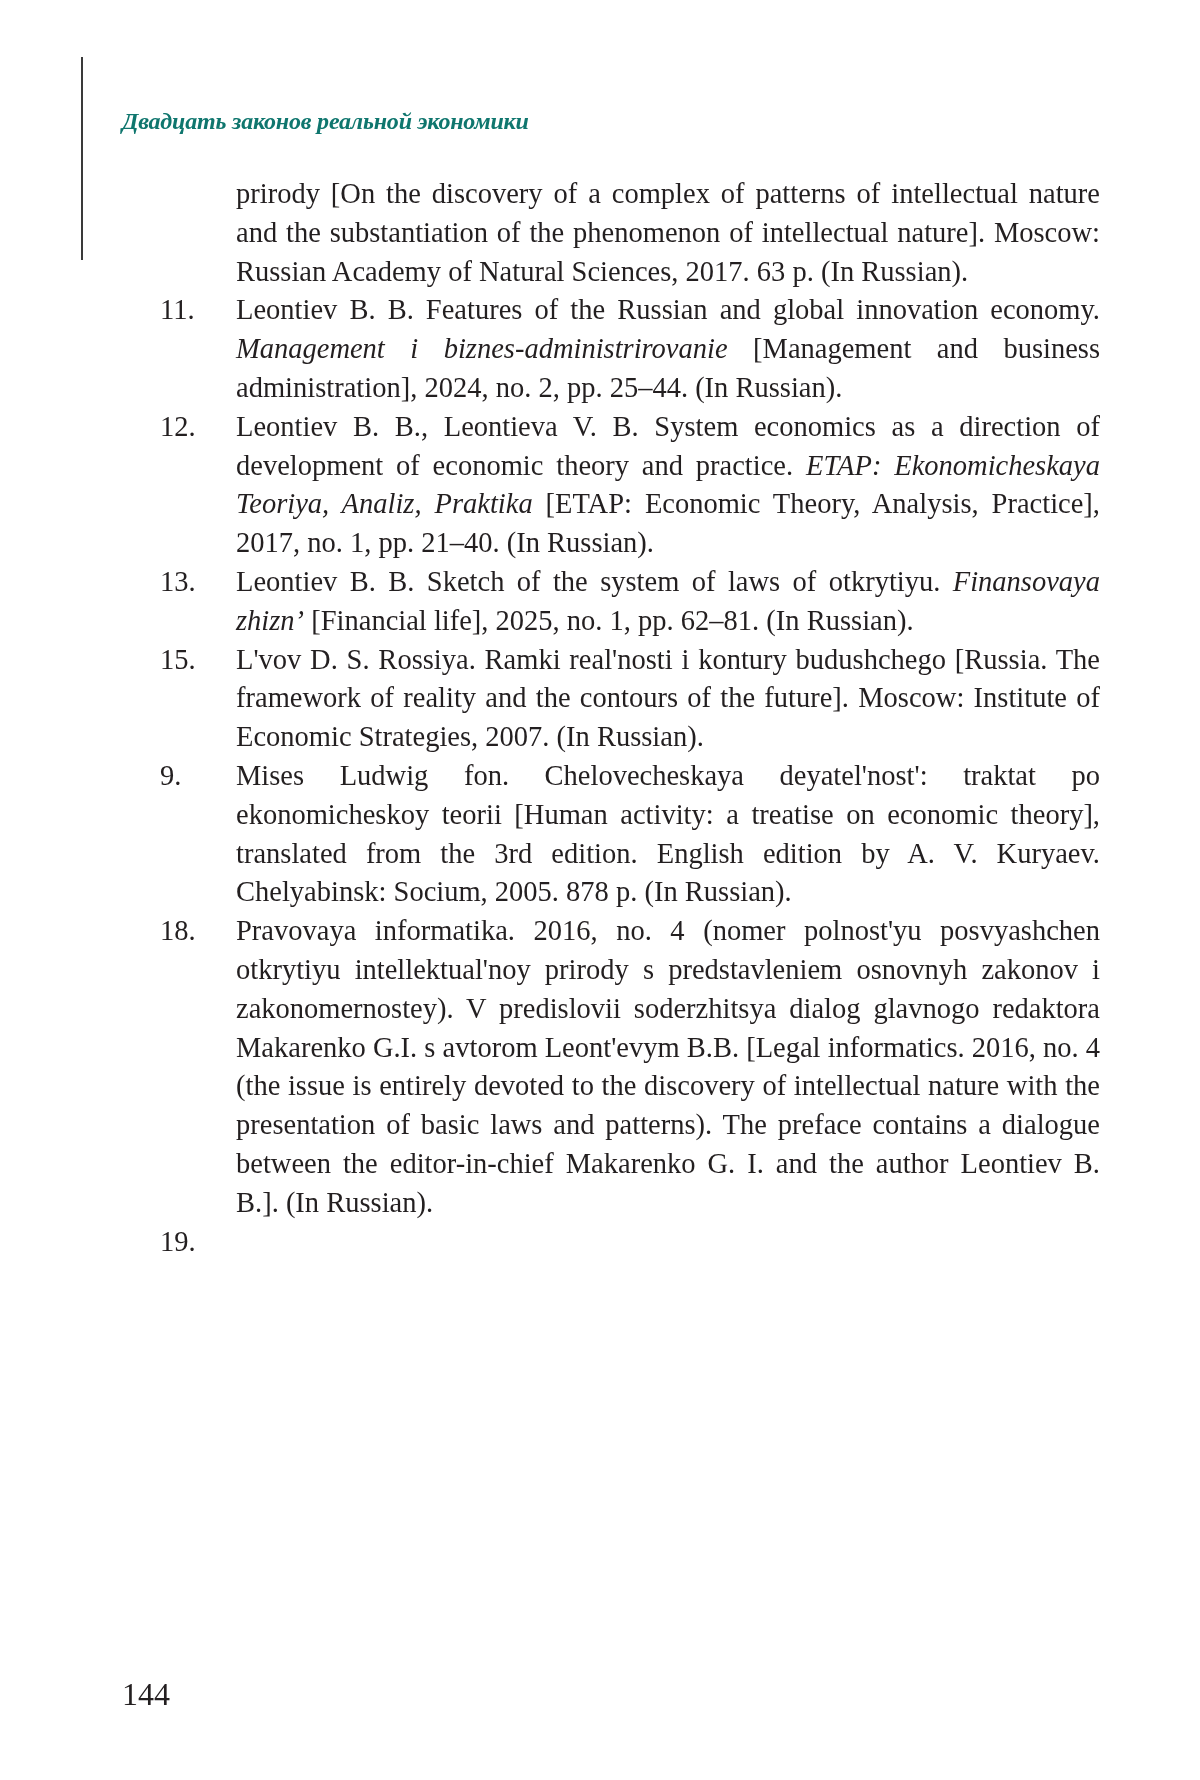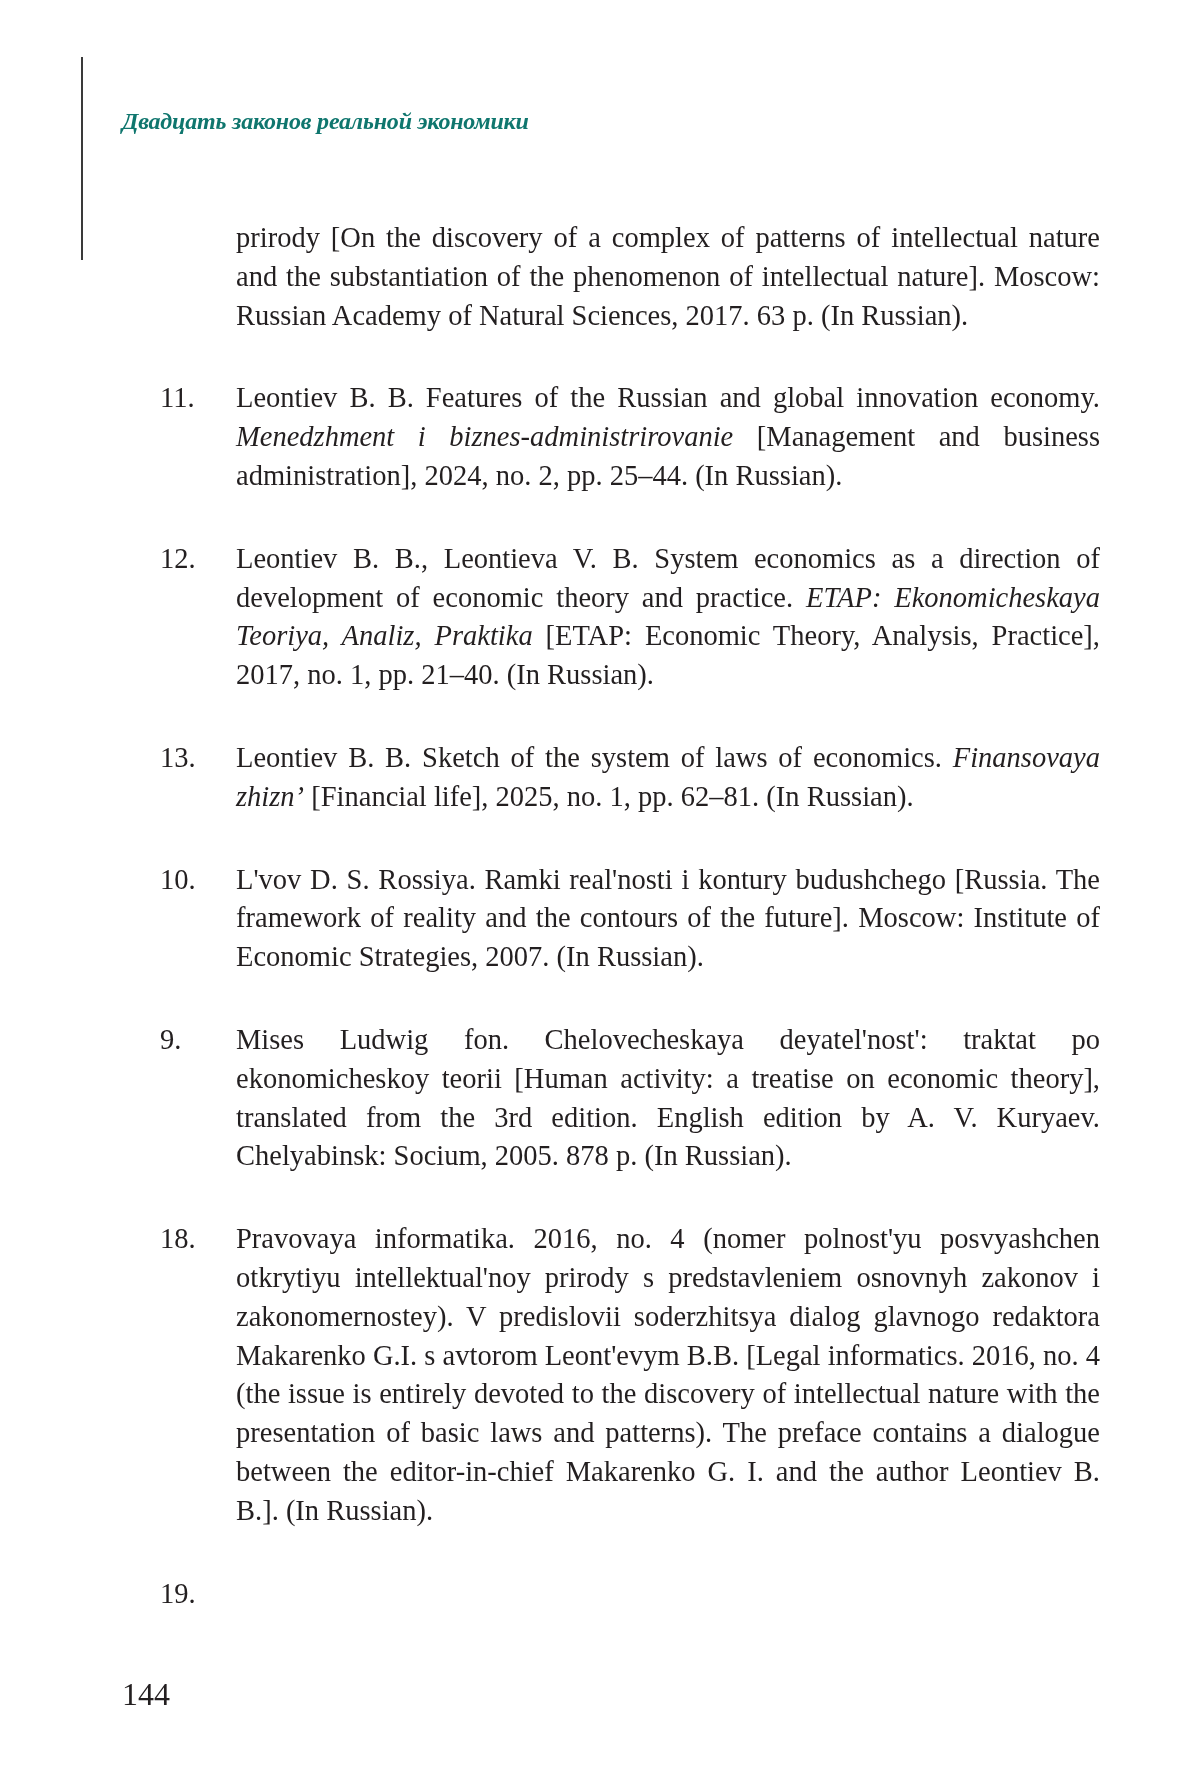--- a/index.html
+++ b/index.html
@@ -43,21 +43,20 @@
       padding: 0;
       list-style: none;
       font-size: 28.5px;
       line-height: 38.8px;
     }
     .ref {
       position: relative;
       padding-left: 76px;
       text-align: justify;
       text-align-last: left;
-      margin-top: 44px;
     }
     .ref .num {
       position: absolute;
       left: 0;
       top: 0;
       width: 60px;
       text-align: left;
       font-family: Liberation Serif, serif;
     }
     .ref .txt em {
@@ -78,32 +77,32 @@
 
 <div class="running-head">Двадцать законов реальной экономики</div>
 
 <ol class="refs">
   <li class="ref">
     <span class="num"></span>
     <span class="txt"><span>prirody [On the discovery of a complex of patterns of intellectual nature and the substantiation of the phenomenon of intellectual nature]. Moscow: Russian Academy of Natural Sciences, 2017. 63 p. (In Russian).</span></span>
   </li>
   <li class="ref">
     <span class="num">11.</span>
-    <span class="txt"><span>Leontiev B. B. Features of the Russian and global innovation economy. </span><em>Menedzhment i biznes-administrirovanie</em><span> [Management and business administration], 2024, no. 2, pp. 25–44. (In Russian).</span></span>
+    <span class="txt"><span>Leontiev B. B. Features of the Russian and global innovation economy. </span><em>Management i biznes-administrirovanie</em><span> [Management and business administration], 2024, no. 2, pp. 25–44. (In Russian).</span></span>
   </li>
   <li class="ref">
     <span class="num">12.</span>
     <span class="txt"><span>Leontiev B. B., Leontieva V. B. System economics as a direction of development of economic theory and practice. </span><em>ETAP: Ekonomicheskaya Teoriya, Analiz, Praktika</em><span> [ETAP: Economic Theory, Analysis, Practice], 2017, no. 1, pp. 21–40. (In Russian).</span></span>
   </li>
   <li class="ref">
     <span class="num">13.</span>
-    <span class="txt"><span>Leontiev B. B. Sketch of the system of laws of economics. </span><em>Finansovaya zhizn’</em><span> [Financial life], 2025, no. 1, pp. 62–81. (In Russian).</span></span>
+    <span class="txt"><span>Leontiev B. B. Sketch of the system of laws of otkrytiyu. </span><em>Finansovaya zhizn’</em><span> [Financial life], 2025, no. 1, pp. 62–81. (In Russian).</span></span>
   </li>
   <li class="ref">
-    <span class="num">10.</span>
+    <span class="num">15.</span>
     <span class="txt"><span>L'vov D. S. Rossiya. Ramki real'nosti i kontury budushchego [Russia. The framework of reality and the contours of the future]. Moscow: Institute of Economic Strategies, 2007. (In Russian).</span></span>
   </li>
   <li class="ref">
     <span class="num">9.</span>
     <span class="txt"><span>Mises Ludwig fon. Chelovecheskaya deyatel'nost': traktat po ekonomicheskoy teorii [Human activity: a treatise on economic theory], translated from the 3rd edition. English edition by A. V. Kuryaev. Chelyabinsk: Socium, 2005. 878 p. (In Russian).</span></span>
   </li>
   <li class="ref">
     <span class="num">18.</span>
     <span class="txt"><span>Pravovaya informatika. 2016, no. 4 (nomer polnost'yu posvyashchen otkrytiyu intellektual'noy prirody s predstavleniem osnovnyh zakonov i zakonomernostey). V predislovii soderzhitsya dialog glavnogo redaktora Makarenko G.I. s avtorom Leont'evym B.B. [Legal informatics. 2016, no. 4 (the issue is entirely devoted to the discovery of intellectual nature with the presentation of basic laws and patterns). The preface contains a dialogue between the editor-in-chief Makarenko G. I. and the author Leontiev B. B.]. (In Russian).</span></span>
   </li>

